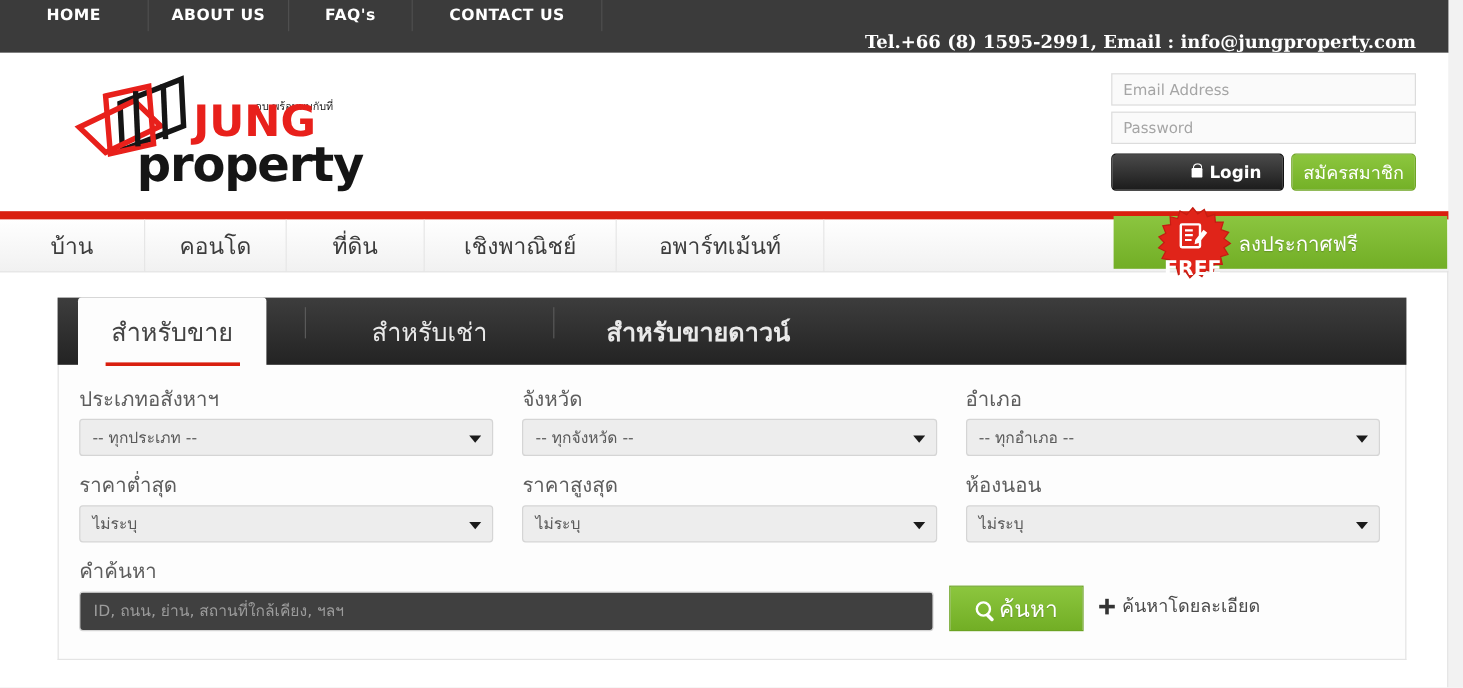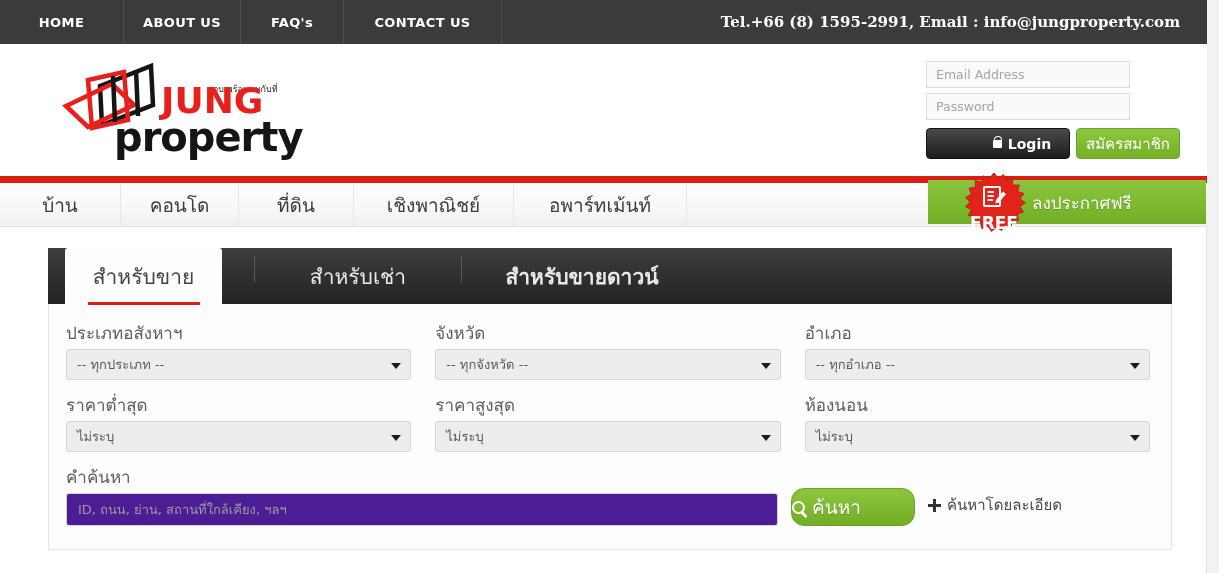--- a/index.html
+++ b/index.html
@@ -21,21 +21,21 @@
     width: 1207px; height: 573px;
     background: #ffffff;
     border-right: 1px solid #e0e0e0;
   }
 
   
   .topbar {
     position: absolute; left: 0; top: 0;
     width: 1207px; height: 44px;
     background: #3b3b3b;
-    display: flex; align-items: stretch;
+    display: flex; align-items: stretch; flex-direction: column;
   }
   .topnav { display: flex; align-items: stretch; height: 44px; }
   .topnav-item {
     display: flex; align-items: center; justify-content: center;
     color: #ffffff;
     font-size: 13px; font-weight: bold;
     letter-spacing: 0.4px;
     border-right: 1px solid #4f4f4f;
     cursor: pointer;
     white-space: nowrap;
@@ -64,21 +64,21 @@
     position: absolute; left: 58px; top: 14px;
     width: 250px; height: 104px;
   }
   .logo svg { display: block; }
 
   .loginbox {
     position: absolute; right: 27px; top: 17px;
     width: 254px;
   }
   .lfield {
-    width: 204px; height: 27px;
+    width: 254px; height: 27px;
     border: 1px solid #dcdcdc;
     background: #fafafa;
     color: #ef4444;
     font-size: 12.5px;
     padding: 0 9px;
     margin-bottom: 5px;
     outline: none;
     font-family: "DejaVu Sans", "Liberation Sans", sans-serif;
   }
   .lfield::placeholder { color: #a5a5a5; }
@@ -237,36 +237,36 @@
     width: 0; height: 0;
     border-left: 5px solid transparent;
     border-right: 5px solid transparent;
     border-top: 6px solid #1b1b1b;
   }
 
   .searchrow { display: flex; align-items: flex-end; gap: 13px; }
   .kw-wrap { display: flex; flex-direction: column; width: 712px; }
   .kw-input {
     width: 712px; height: 33px;
-    background: #4c1d95;
+    background: #404040;
     border: 1px solid #d5d5d5;
     border-radius: 3px;
     padding: 0 11px;
     font-size: 13px; color: #8d8d8d;
     outline: none;
     font-family: "DejaVu Sans", "Liberation Sans", sans-serif;
   }
   .kw-input::placeholder { color: #9b9b9b; }
   .btn-search {
-    width: 124px; height: 38px;
+    width: 112px; height: 38px;
     background: linear-gradient(#8cc63e, #72ae25);
     border: 1px solid #6ba322;
-    border-radius: 13px;
+    border-radius: 0;
     color: #fff; font-size: 19px;
-    display: flex; align-items: center; 
+    display: flex; align-items: center; justify-content: center;
     gap: 7px; cursor: pointer;
     text-shadow: 0 1px 1px rgba(0,0,0,.2);
   }
   .mag {
     position: relative; display: inline-block;
     width: 13px; height: 13px;
     border: 2.4px solid #fff; border-radius: 50%;
   }
   .mag::after {
     content: ""; position: absolute;

